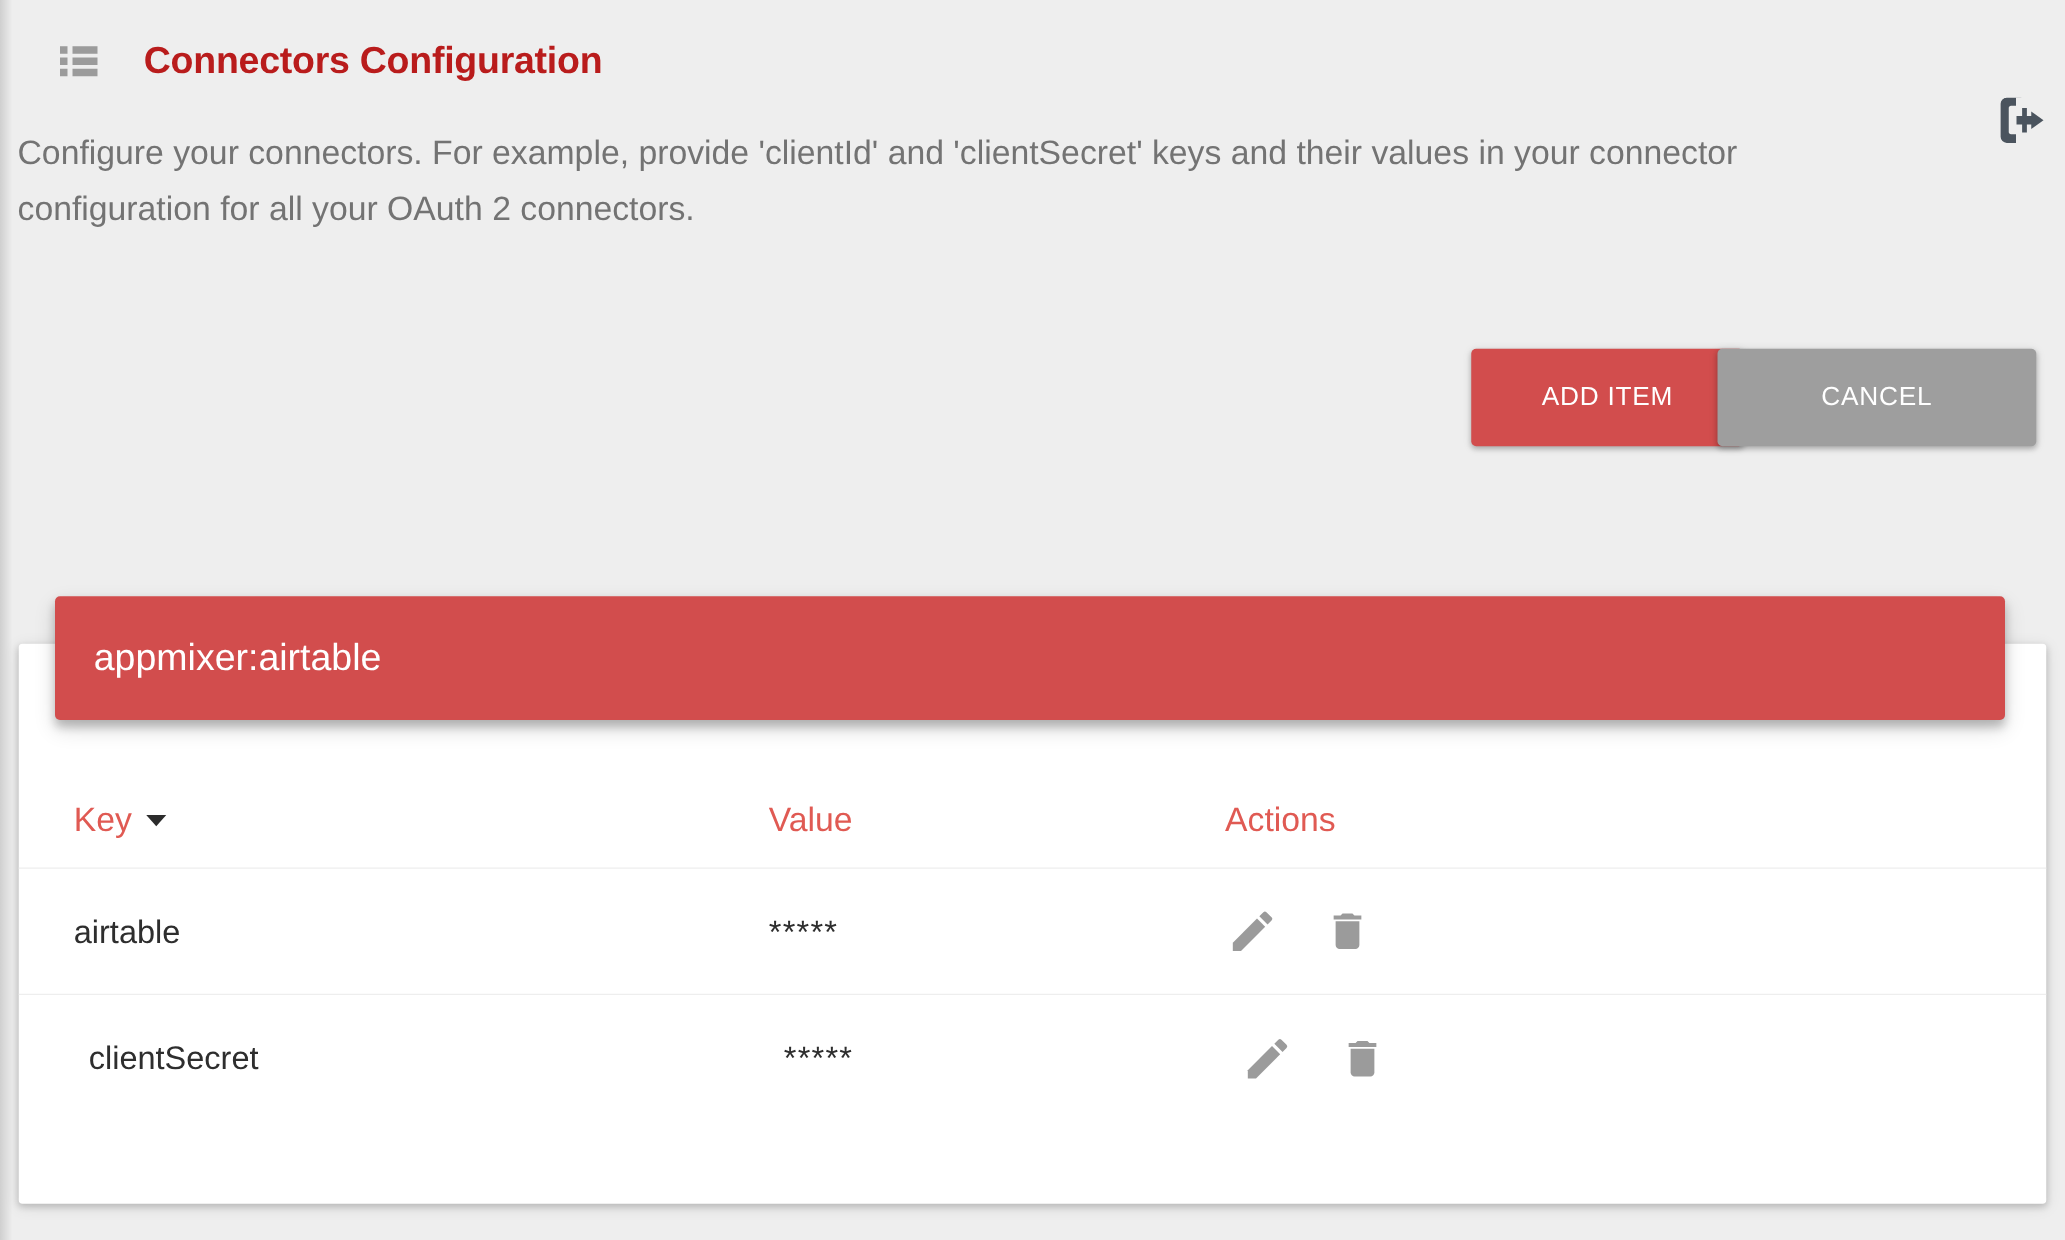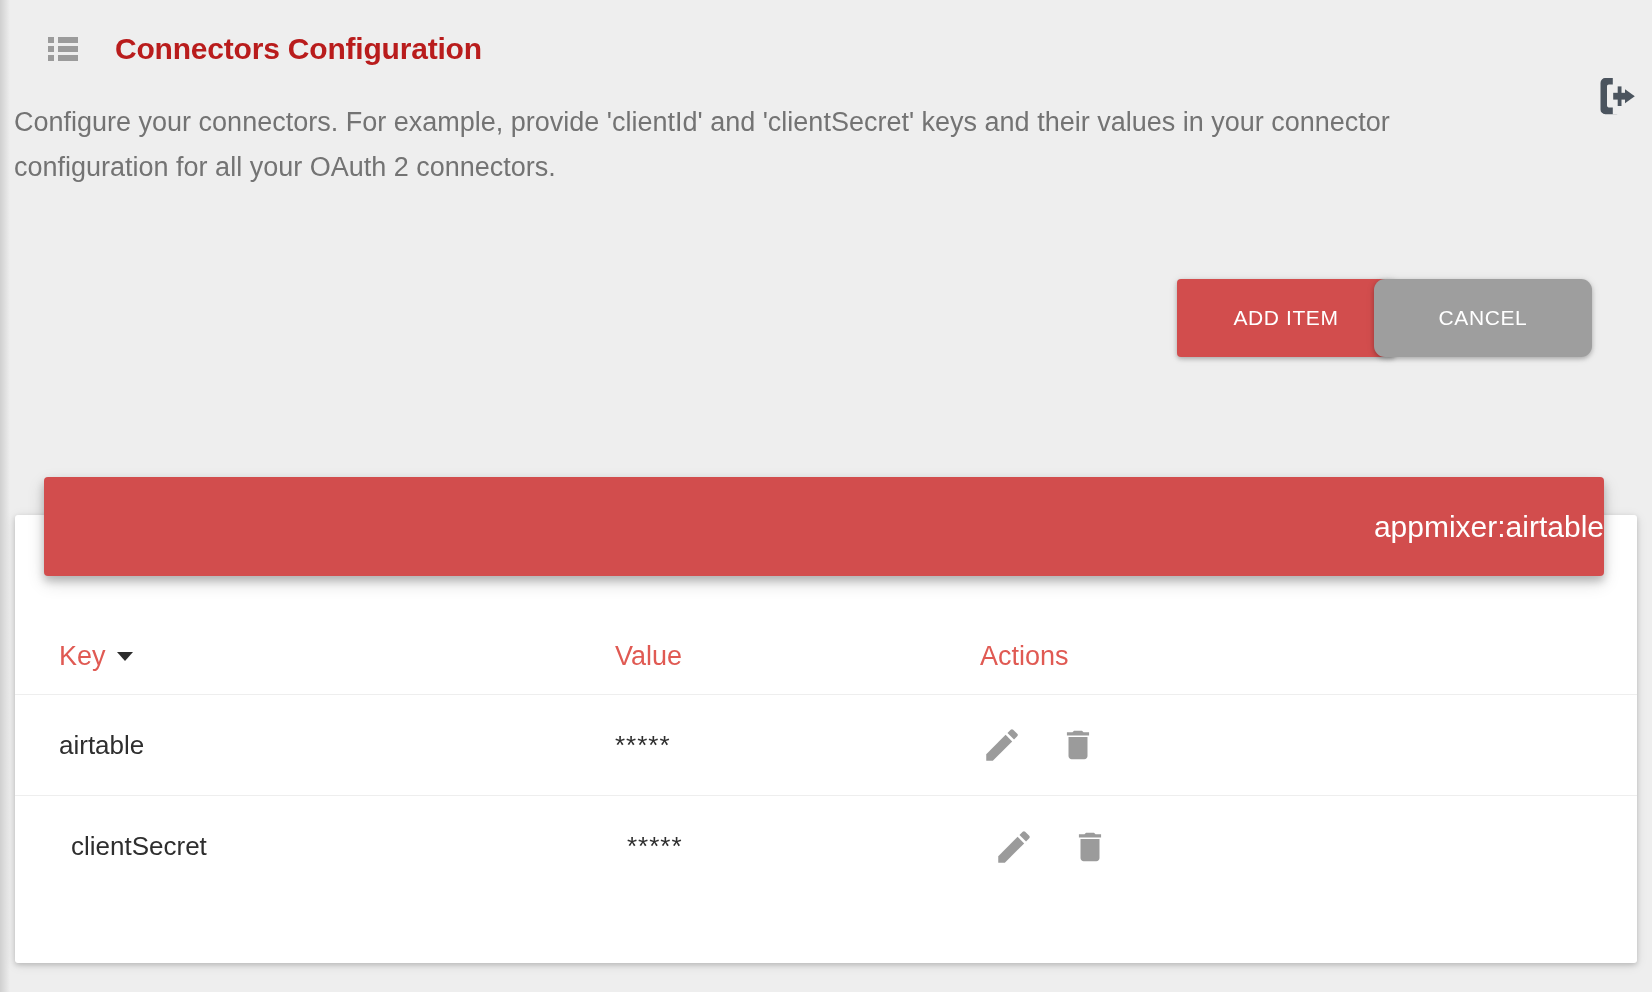--- a/index.html
+++ b/index.html
@@ -116,23 +116,22 @@
     box-shadow: 0 2px 4px rgba(0,0,0,0.22), 0 1px 8px rgba(0,0,0,0.10);
   }
   .btn-add {
     left: 1152px;
     width: 218px;
     background: #d24d4d;
     margin-left: 25px;
   }
   .btn-cancel {
     left: 1374px;
-    width: 218px;
+    width: 255px;
     background: #9e9e9e;
-    border-radius: 11px;
   }
 
   
   .card {
     position: absolute;
     left: 15px;
     top: 515px;
     width: 1622px;
     height: 448px;
     background: #ffffff;
@@ -146,21 +145,20 @@
     position: absolute;
     left: 44px;
     top: 477px;
     width: 1560px;
     height: 99px;
     background: #d24d4d;
     border-radius: 4px;
     box-shadow: 0 5px 8px rgba(0,0,0,0.22), 0 7px 18px rgba(0,0,0,0.14);
     display: flex;
     align-items: center;
-    justify-content: flex-end;
   }
   .banner-title {
     margin-left: 31px;
     color: #ffffff;
     font-size: 30px;
     font-weight: 400;
   }
 
   
   .table {

